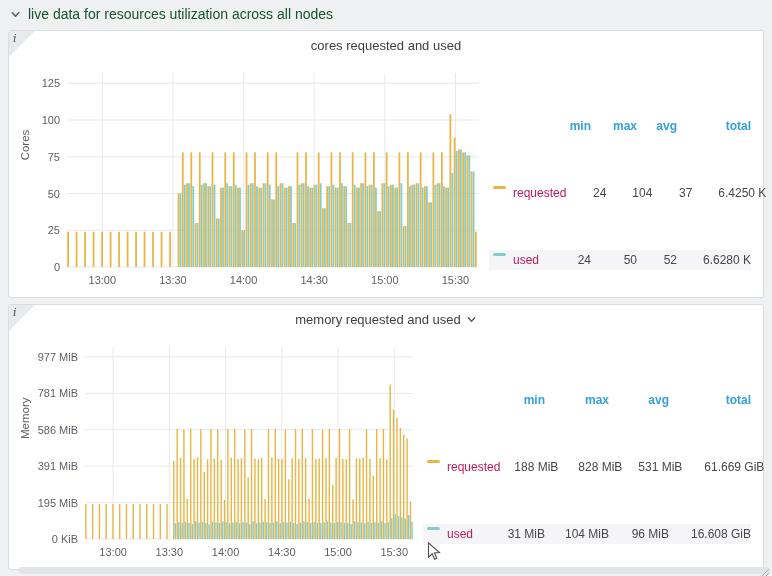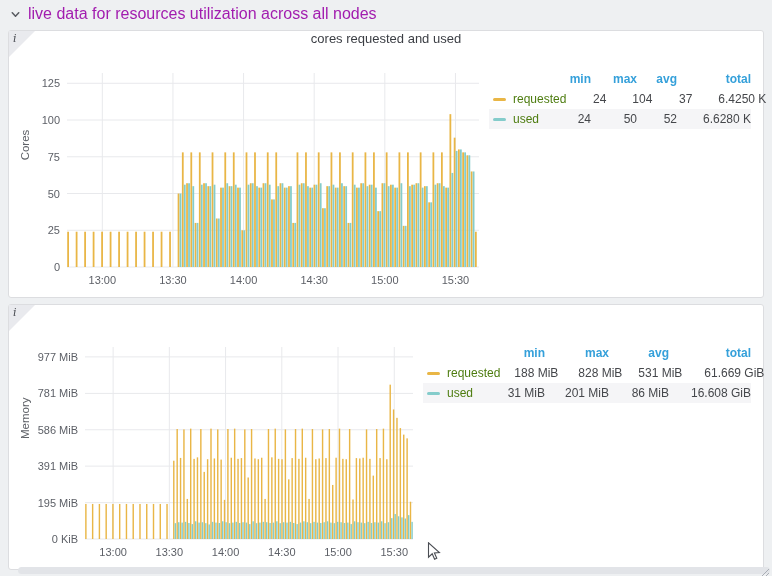--- a/index.html
+++ b/index.html
@@ -8,34 +8,34 @@
     background:#eef0f2;
     font-family:"Liberation Sans", sans-serif;
     color:#45474b;
     position:relative;
   }
   
   .row-header {
     height:28px; display:flex; align-items:center; gap:7px;
     padding-left:10px; cursor:pointer;
   }
-  .row-header .title { font-size:16px; font-weight:500; color:#a21caf;text-align:center; }
+  .row-header .title { font-size:14px; font-weight:500; color:#14532d;text-align:center; }
   .chev { width:11px; height:11px; flex:0 0 auto; }
   .chev polyline { fill:none; stroke:#595c62; stroke-width:1.6; stroke-linecap:round; stroke-linejoin:round; }
 
   
   .panel {
     position:absolute; left:8px; width:756px;
     background:#ffffff; border:1px solid #dcdde0; border-radius:3px;
   }
   #panel-cores  { top:30px;  height:268px; }
   #panel-memory { top:304px; height:266px; }
 
   .panel-title {
-    text-align:center; font-size:13px; font-weight:500;
+    text-align:center; padding-top:7px; font-size:13px; font-weight:500;
     color:#3b3e44; cursor:pointer; display:flex; justify-content:center; align-items:center; gap:5px;
   }
   .info-corner {
     position:absolute; top:0; left:0; width:0; height:0;
     border-top:26px solid #e9eaee; border-right:26px solid transparent; z-index:2;
   }
   .info-corner .i-glyph {
     position:absolute; top:-25px; left:4px;
     font:italic 11px "DejaVu Serif", serif; color:#4a4d53;
   }
@@ -48,25 +48,25 @@
   .chart-host { position:absolute; top:34px; bottom:6px; left:24px; }
   #panel-cores  .chart-host { right:280px; }
   #panel-memory .chart-host { right:346px; }
   .chart-host svg { display:block; }
   svg text { font-family:"Liberation Sans", sans-serif; font-size:11px; fill:#5c5f66; }
 
   
   .legend { position:absolute; top:38px; font-size:12px; }
   #panel-cores  .legend { right:12px; width:262px; }
   #panel-memory .legend { right:12px; width:328px; }
-  .lgrid { display:grid; align-items:center; }
+  .lgrid { display:grid; align-items:center;margin-top:47px; }
   #panel-cores  .lgrid { grid-template-columns:1fr 40px 46px 40px 74px; }
   #panel-memory .lgrid { grid-template-columns:1fr 58px 64px 60px 82px; }
   .lgrid > div { padding:3px 0; text-align:right; white-space:nowrap; }
-  .lgrid .name-cell { text-align:left; display:flex; align-items:center; gap:7px; cursor:pointer; color:#4d7c0f; padding-left:4px; }
+  .lgrid .name-cell { text-align:left; display:flex; gap:7px; cursor:pointer; color:#be185d; padding-left:4px; }
   .lhead > div { font-weight:700; }
   .swatch { display:inline-block; width:13px; height:3px; border-radius:2px; flex:0 0 auto; }
   .lrow-alt { background:#f5f5f7; }
 
   
   .h-scrollbar {
     position:absolute; left:18px; right:2px; bottom:2px; height:7px;
     background:#e2e4e8; border-radius:4px;
   }
   .resize-corner { position:absolute; right:2px; bottom:4px; width:9px; height:9px; }
@@ -304,20 +304,26 @@
       <div>52</div>
       <div>6.6280 K</div>
     </div>
   </div>
 </div>
 
 <div class="panel" id="panel-memory">
   <div class="info-corner">
     <span class="i-glyph">i</span>
   </div>
+  <div class="panel-title">
+    <span>memory requested and used</span>
+    <svg class="chev" viewBox="0 0 12 12">
+        <polyline points="2.5,4 6,8 9.5,4"></polyline>
+      </svg>
+  </div>
   <div class="axis-label">Memory</div>
   <div class="chart-host">
       <svg width="384" height="224">
         <line x1="52" y1="200" x2="380" y2="200" stroke="#e8e9ec" stroke-width="1"></line>
         <text x="45" y="204" text-anchor="end">0 KiB</text>
         <line x1="52" y1="163.6504854368932" x2="380" y2="163.6504854368932" stroke="#e8e9ec" stroke-width="1"></line>
         <text x="45" y="167.6504854368932" text-anchor="end">195 MiB</text>
         <line x1="52" y1="127.11456310679611" x2="380" y2="127.11456310679611" stroke="#e8e9ec" stroke-width="1"></line>
         <text x="45" y="131.1145631067961" text-anchor="end">391 MiB</text>
         <line x1="52" y1="90.76504854368932" x2="380" y2="90.76504854368932" stroke="#e8e9ec" stroke-width="1"></line>
@@ -513,22 +519,22 @@
       <div>828 MiB</div>
       <div>531 MiB</div>
       <div>61.669 GiB</div>
     </div>
     <div class="lgrid lrow-alt">
       <div class="name-cell">
         <span class="swatch sw-used" style="background: rgb(132, 204, 203);"></span>
         <span>used</span>
       </div>
       <div>31 MiB</div>
-      <div>201 MiB</div>
-      <div>86 MiB</div>
+      <div>104 MiB</div>
+      <div>96 MiB</div>
       <div>16.608 GiB</div>
     </div>
   </div>
 </div>
 
 <div class="h-scrollbar"></div>
 <div class="resize-corner">
   <svg width="9" height="9">
       <line x1="1" y1="8" x2="8" y2="1"></line>
       <line x1="5" y1="8" x2="8" y2="5"></line>

